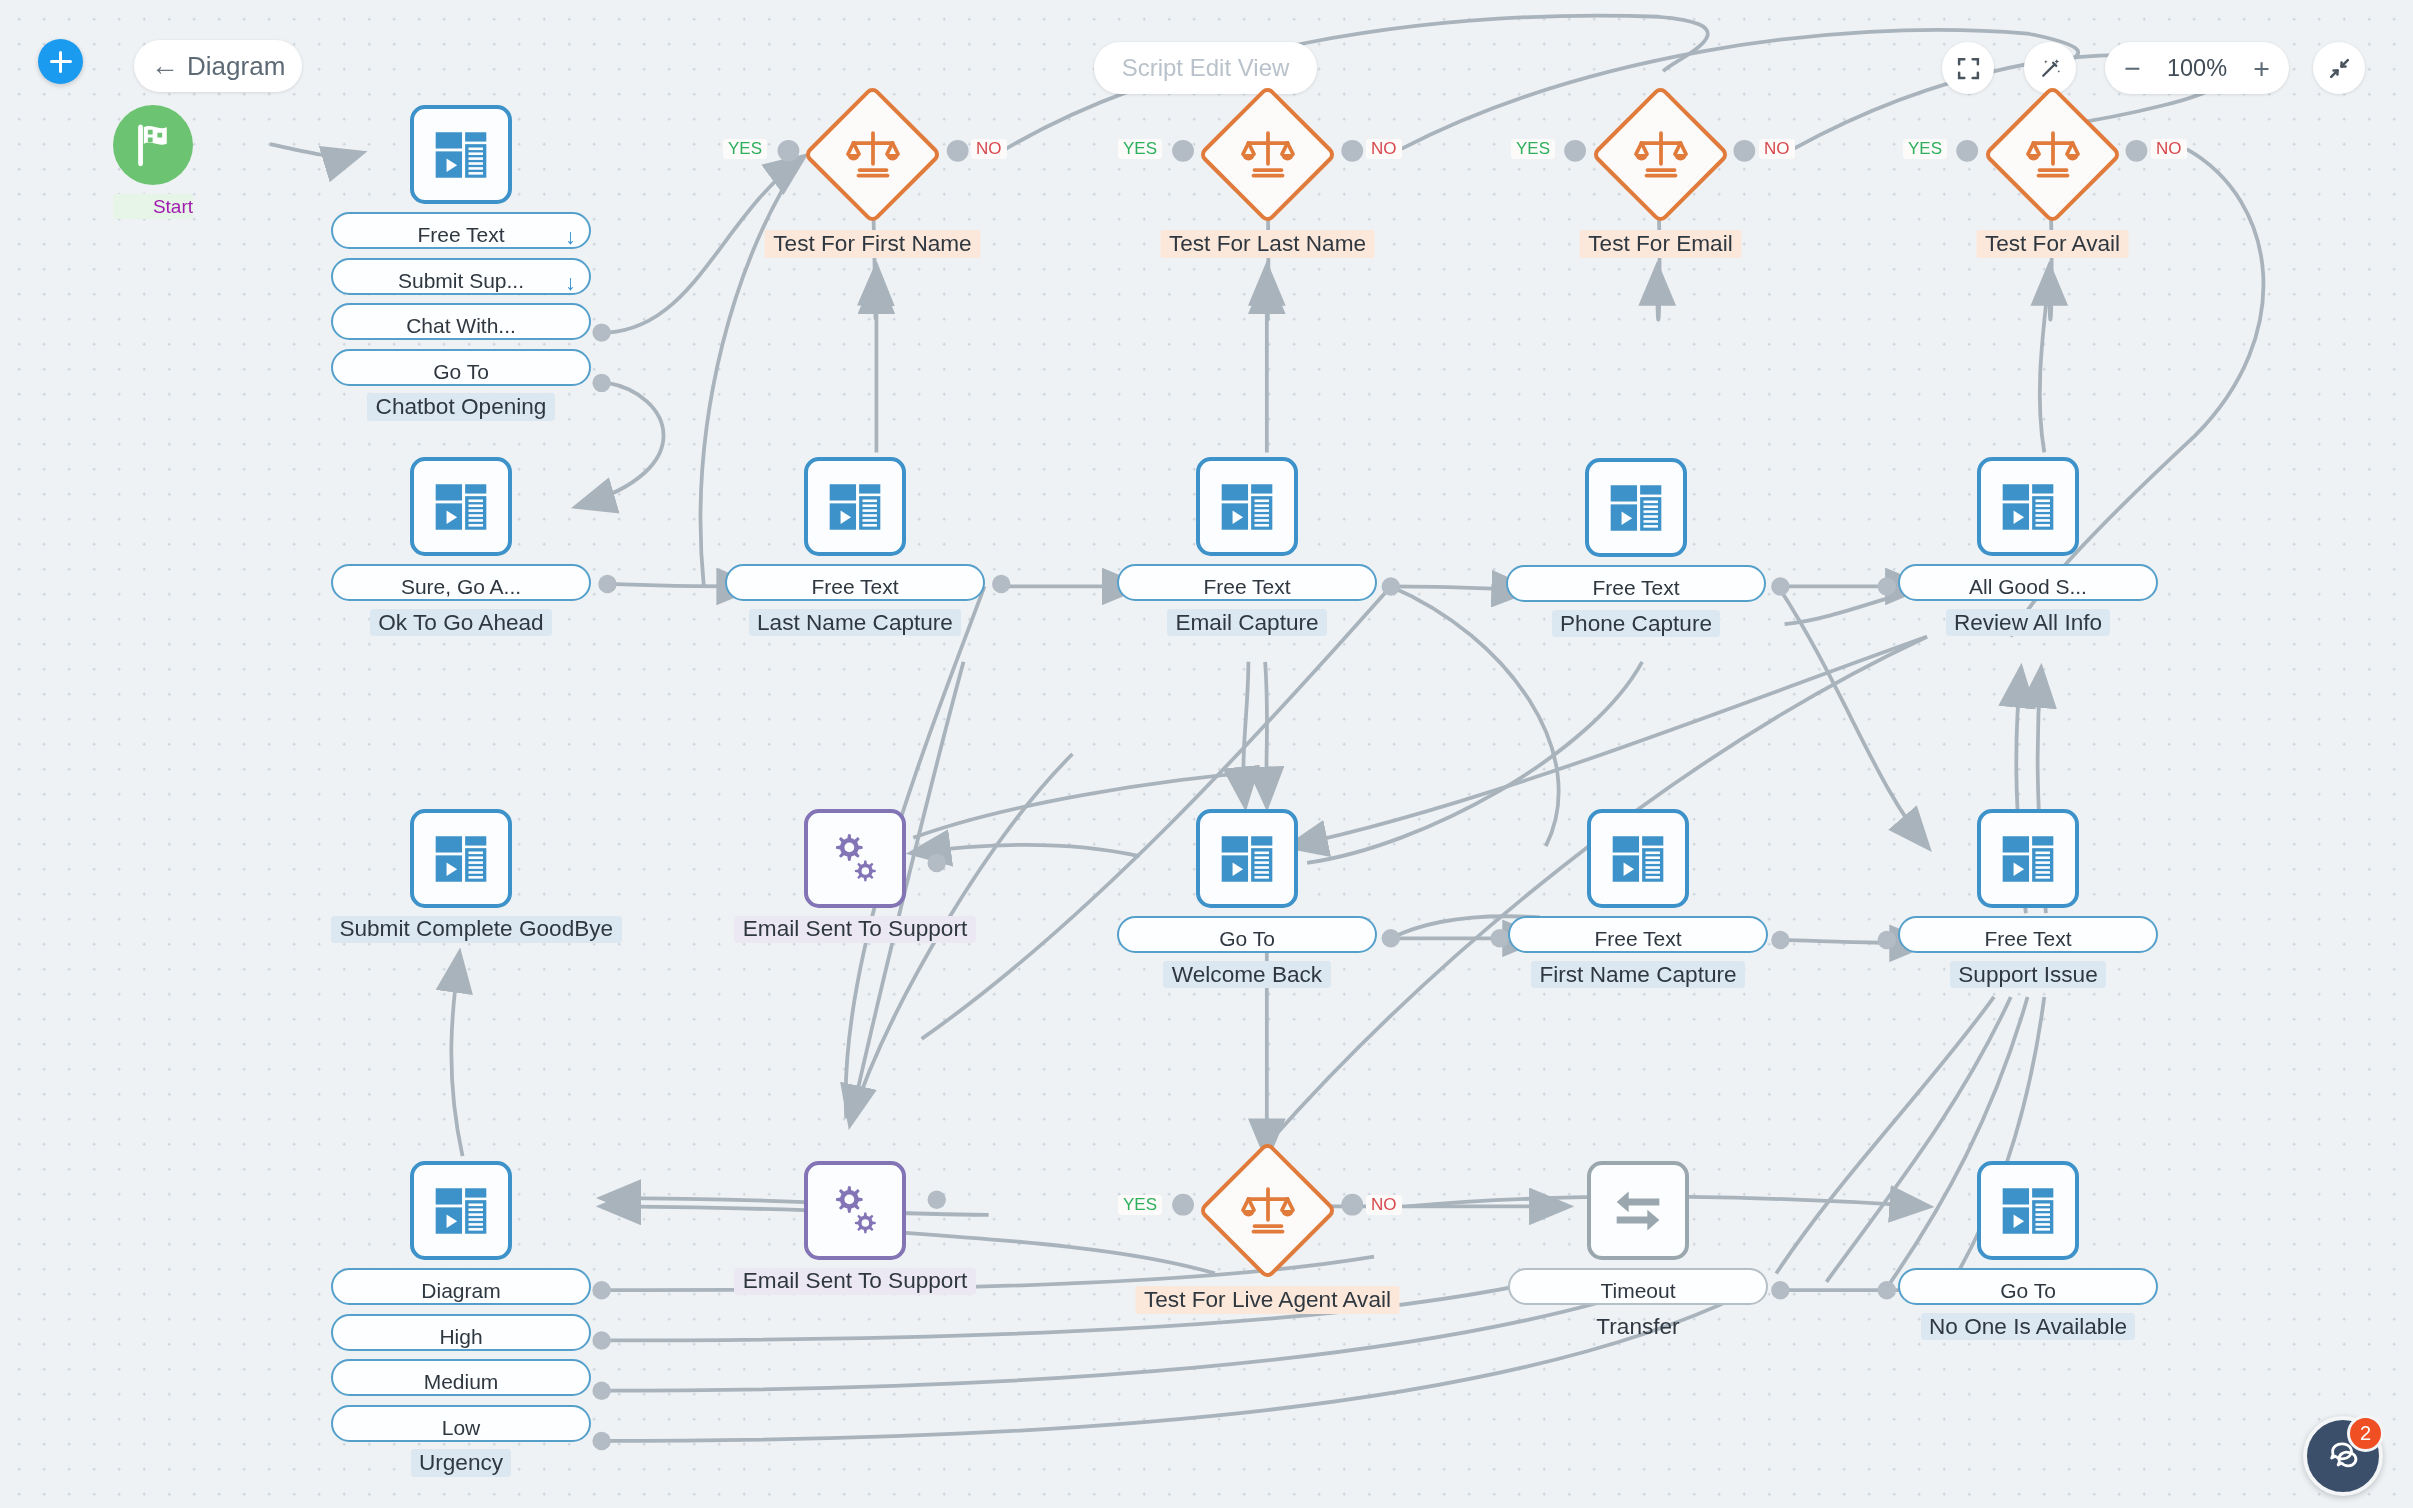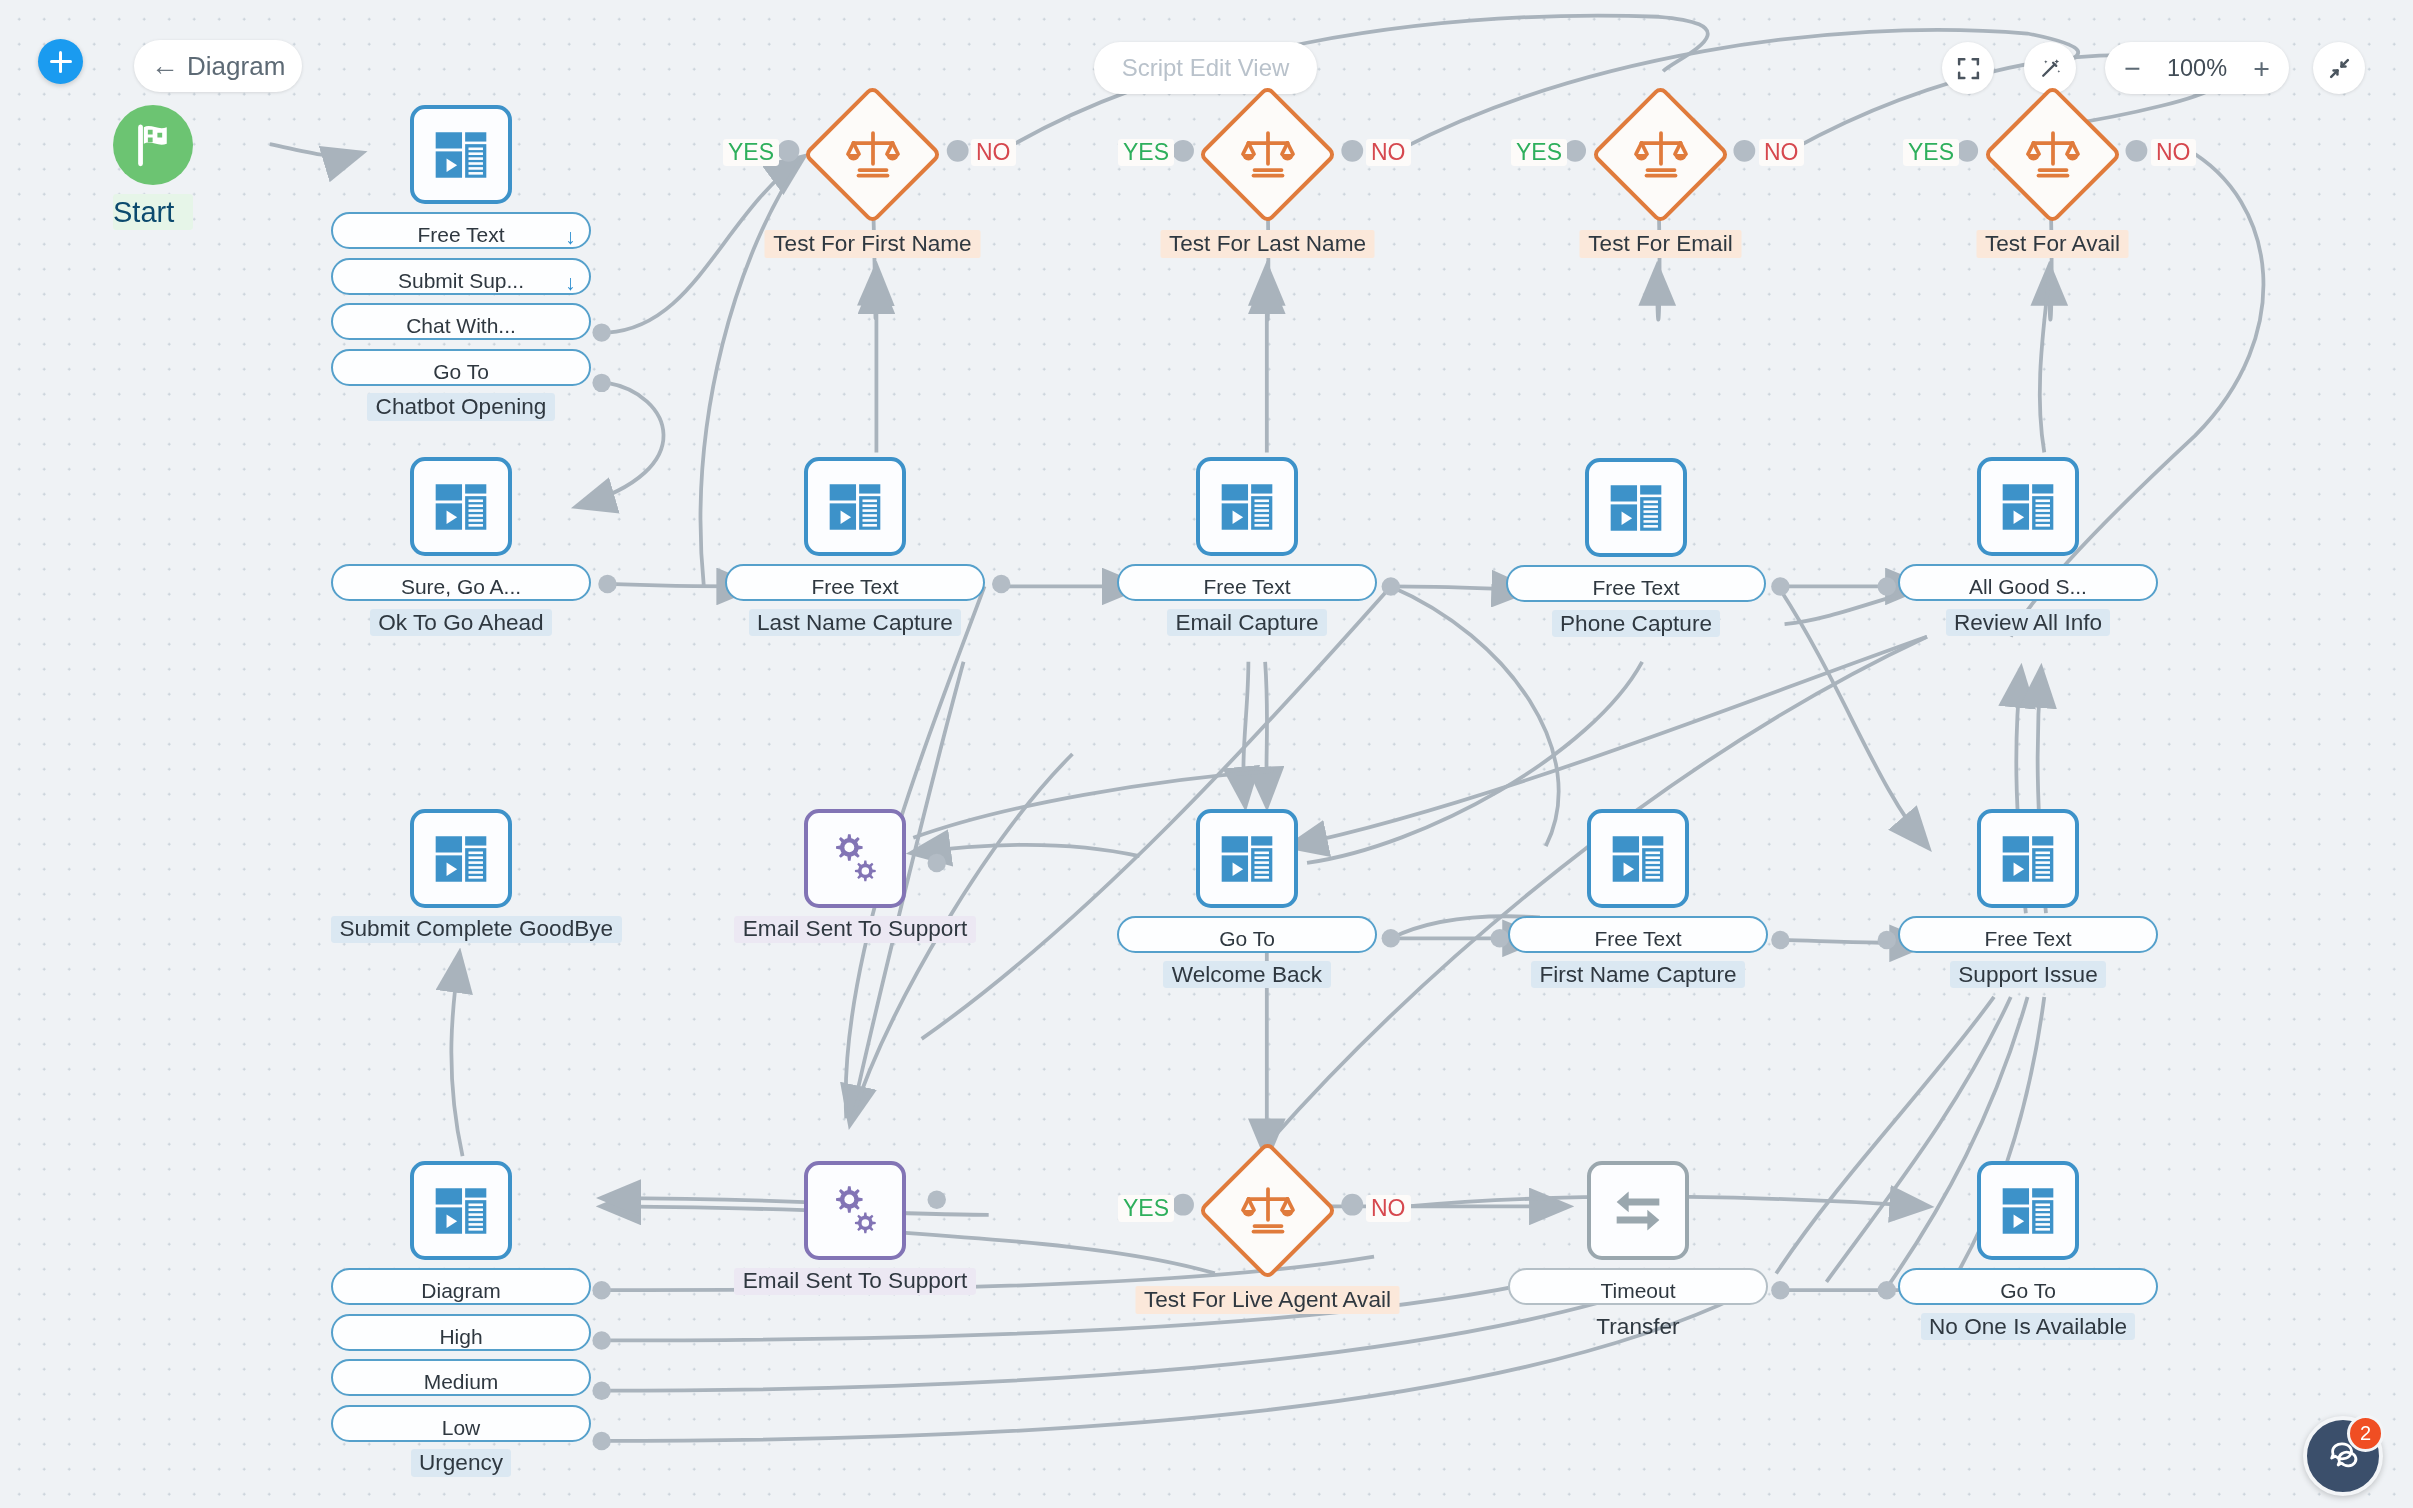--- a/index.html
+++ b/index.html
@@ -65,22 +65,22 @@
     padding: 0 15px; cursor: default;
   }
   #zoom-group .zbtn { font-size: 28.5px; color: #5d6a75; cursor: pointer; line-height: 1; width:25px; text-align:center;}
   #zoom-level { font-size: 23.5px; color: #414c56; }
 
   
   .start-node { position: absolute; left: 113px; top: 105px; width: 80px; height: 80px;
     border-radius: 50%; background: #6cc472; display: flex; align-items: center; justify-content: center;
     cursor: pointer; }
   .start-label {
-    position: absolute; left: 113px; top: 194px; width: 80px; text-align: left;
-    font-size: 29px; color: #0c4a6e; background: #e6f5e8; border-radius: 3.4px; padding: 1.7px 0;
+    position: absolute; left: 113px; top: 194px; width: 80px; text-align: right;
+    font-size: 19px; color: #a21caf; background: #e6f5e8; border-radius: 3.4px; padding: 1.7px 0;
   }
 
   
   .node { position: absolute; cursor: pointer; }
   .node-box {
     width: 102px; height: 99px; border: 4.2px solid #3d92c9; border-radius: 15px;
     background: #fcfdff; display: flex; align-items: center; justify-content: center;
     margin: 0 auto;
   }
   .node-box.purple { border-color: #8274b5; }
@@ -113,21 +113,21 @@
     transform: rotate(45deg); border-radius: 8.4px; position: relative; margin: 0 auto;
   }
   .diamond .ico { transform: rotate(-45deg); position: absolute; inset: 0;
     display: flex; align-items: center; justify-content: center; }
   .decision-caption {
     margin-top: 13.4px; text-align: center; font-size: 22.6px; color: #2f3840;
     background: #fbe8da; border-radius: 2px; padding: 0.8px 8.4px; display: inline-block;
     white-space: nowrap;
   }
   .yn {
-    position: absolute; font-size: 23px; padding: 0 5px; border-radius: 3.4px;
+    position: absolute; font-size: 17px; padding: 0 5px; border-radius: 3.4px;
     background: #fdfbf9;
   }
   .yn.yes { color: #2eaf5c; }
   .yn.no  { color: #d6484e; }
 
   
   #chat-widget {
     position: absolute; left: 2303px; top: 1416px; width: 80px; height: 80px;
     border-radius: 50%; background: #3b4f6b; border: 4.2px solid #f3f5f7;
     display: flex; align-items: center; justify-content: center; cursor: pointer;

